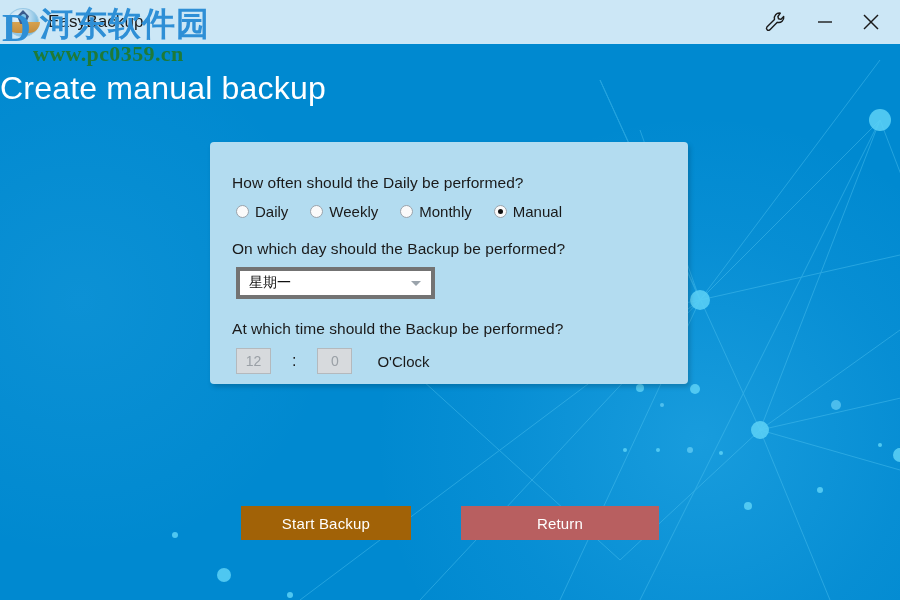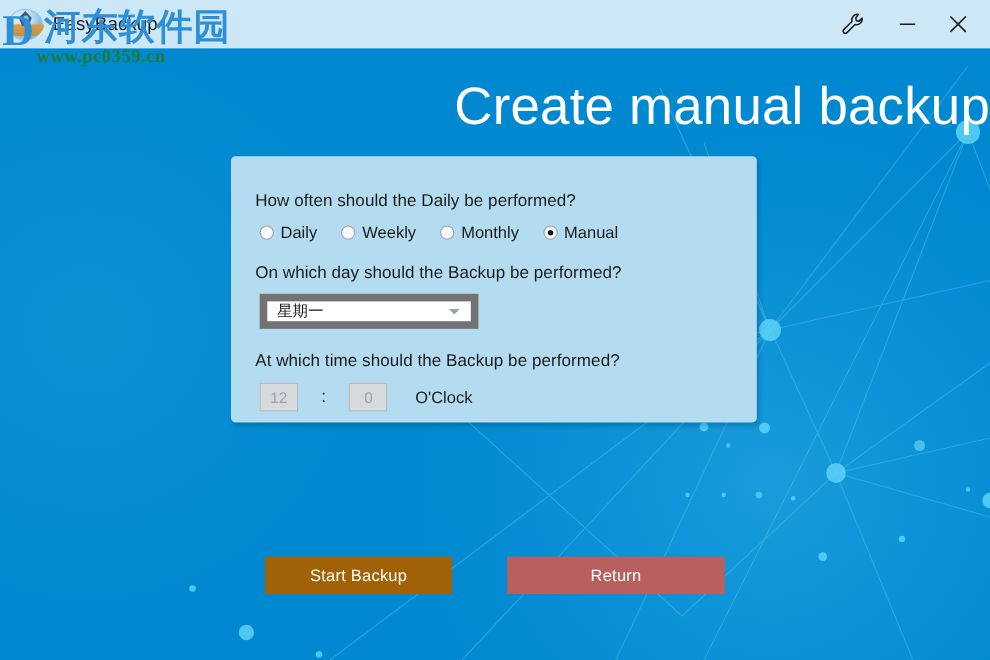--- a/index.html
+++ b/index.html
@@ -134,35 +134,35 @@
     left: 2px; top: 4px;
     font-family: "Liberation Serif", serif;
     font-size: 40px;
     font-weight: bold;
     color: #2e8fd6;
   }
   .wm-url {
     position: absolute;
     left: 33px; top: 41px;
     font-family: "Liberation Serif", serif;
-    font-size: 17px;
+    font-size: 22px;
     font-weight: bold;
     color: #1e7a37;
     letter-spacing: .4px;
     white-space: nowrap;
   }
 
   
   .page-title {
     position: absolute;
     top: 70px;
     left: 0;
     width: 900px;
-    text-align: right;
-    font-size: 48px;
+    text-align: left;
+    font-size: 32px;
     color: #ffffff;
     font-weight: normal;
     letter-spacing: .2px;
   }
 
   
   .panel {
     position: absolute;
     left: 210px;
     top: 142px;
@@ -220,21 +220,21 @@
   .sec2 { margin-top: 20px; }
   .sec3 { margin-top: 21px; }
 
   
   .combo {
     margin-top: 9px;
     margin-left: 4px;
     width: 199px;
     height: 32px;
     background: #ffffff;
-    border: 7px solid #737373;
+    border: 4px solid #737373;
     display: flex;
     align-items: center;
     padding: 0 6px 0 9px;
     cursor: pointer;
   }
   .combo-val {
     flex: 1 1 auto;
     font-family: "DejaVu Sans", sans-serif;
     font-size: 14px;
     color: #111;

